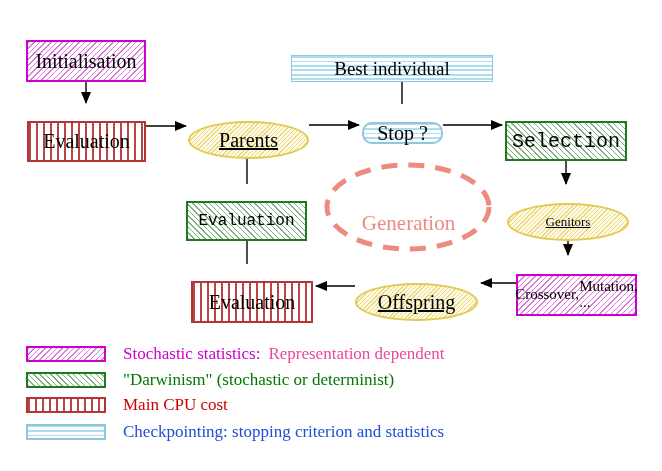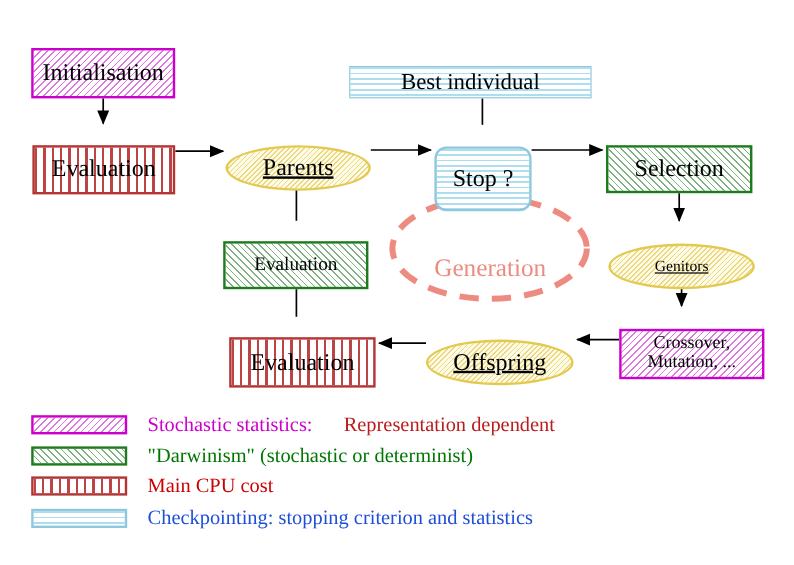--- a/index.html
+++ b/index.html
@@ -46,33 +46,33 @@
     background-image: repeating-linear-gradient(180deg, #aedeee 0 1.5px, rgba(0,0,0,0) 1.5px 4.5px);
   }
   .hatch-yellow {
     background-color: #fefbe7;
     background-image: repeating-linear-gradient(135deg, #ecd783 0 1px, rgba(0,0,0,0) 1px 3px);
     text-decoration: underline;
   }
   
   .b-magenta { border: 2px solid #cc00cc; }
   .b-red     { border: 2px solid #b43333; }
-  .b-green   { border: 2px solid #1d7a1d; }
+  .b-green   { border: 2px solid #1d7a1d; font-family: Liberation Mono, monospace; }
   .b-cyan    { border: 2px solid #8fc8de; }
   .b-gold    { border: 2px solid #e3c94f; }
   
   .n-initialisation { left: 26px;  top: 24px;  width: 120px; height: 42px; font-size: 20px; }
   .n-evaluation-top { left: 27px;  top: 105px; width: 119px; height: 41px; font-size: 20px; }
   .n-parents        { left: 188px; top: 105px; width: 121px; height: 38px; font-size: 20px; border-radius: 50%; }
   .n-best           { left: 291px; top: 39px;  width: 202px; height: 27px; font-size: 19px; border-width: 1.5px; }
-  .n-stop           { left: 362px; top: 106px; width: 81px;  height: 54px; font-size: 20px; border-radius: 10px; }
+  .n-stop           { left: 362px; top: 106px; width: 81px;  height: 22px; font-size: 20px; border-radius: 10px; }
   .n-selection      { left: 505px; top: 105px; width: 122px; height: 40px; font-size: 20px; }
   .n-replacement    { left: 186px; top: 185px; width: 121px; height: 40px; font-size: 16px; }
   .n-genitors       { left: 507px; top: 187px; width: 122px; height: 38px; font-size: 13px; border-radius: 50%; }
-  .n-crossover      { left: 516px; top: 258px; width: 121px; height: 42px; font-size: 15px; flex-direction: column; }
+  .n-crossover      { left: 516px; top: 258px; width: 121px; height: 42px; font-size: 15px; }
   .n-evaluation-bot { left: 191px; top: 265px; width: 122px; height: 42px; font-size: 20px; }
   .n-offspring      { left: 355px; top: 267px; width: 123px; height: 38px; font-size: 20px; border-radius: 50%; }
   .n-generation-label {
     left: 325px; top: 163px; width: 167px; height: 89px;
     font-size: 21px; color: #ee8b80; background: transparent; border: none;
   }
   
   .legend-row {
     position: absolute;
     left: 26px;
@@ -89,21 +89,21 @@
   .legend-text {
     margin-left: 17px;
     font-size: 17px;
     white-space: nowrap;
   }
   .lr-1 { top: 345px; }
   .lr-2 { top: 371px; }
   .lr-3 { top: 396px; }
   .lr-4 { top: 423px; }
   .t-magenta { color: #cc00cc; }
-  .t-gold    { color: #b91c1c; margin-left: 26px; }
+  .t-gold    { color: #ec4899; margin-left: 8px; }
   .t-green   { color: #007700; }
   .t-red     { color: #cc0000; }
   .t-cyan    { color: #1d4ed8; }
 </style>
 </head>
 <body>
 
 <div id="canvas">
 
   <svg class="overlay" viewBox="0 0 662 471">

